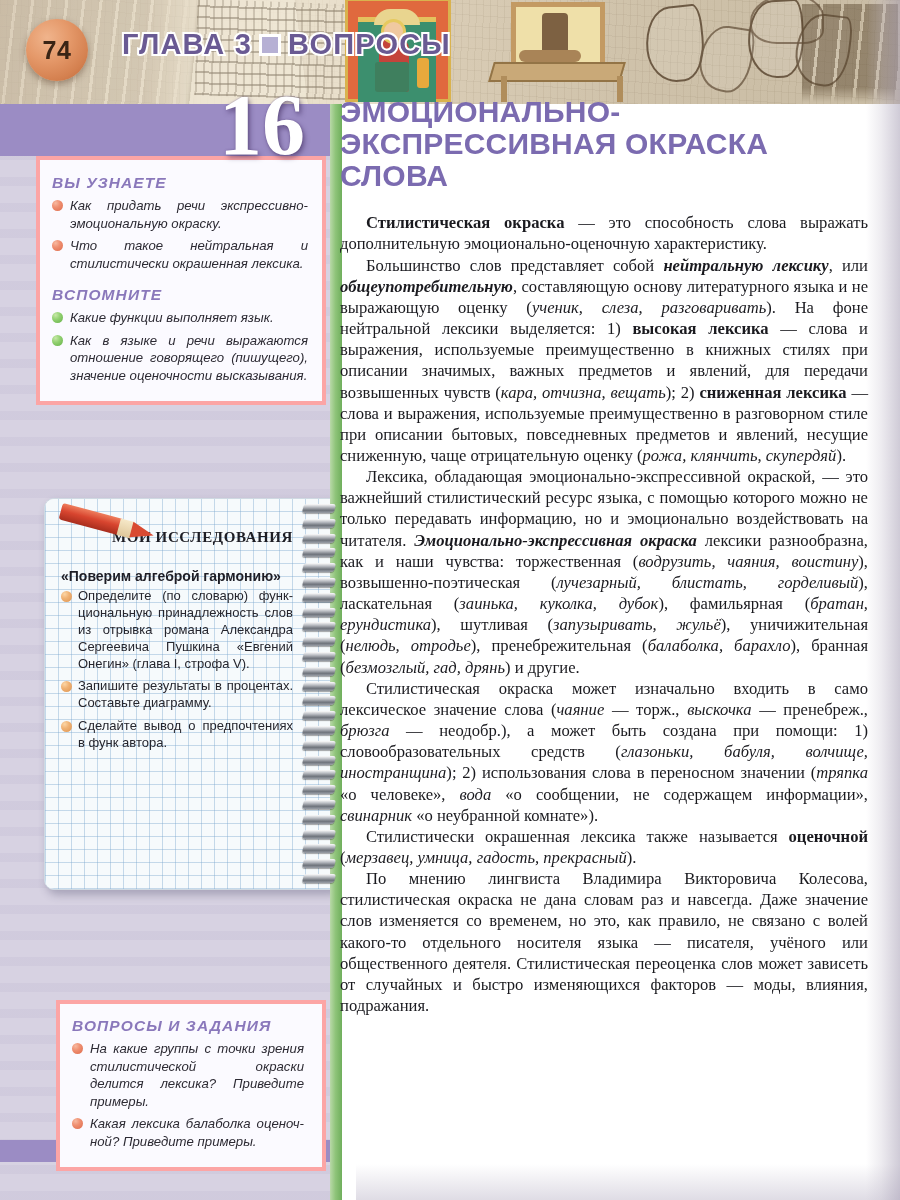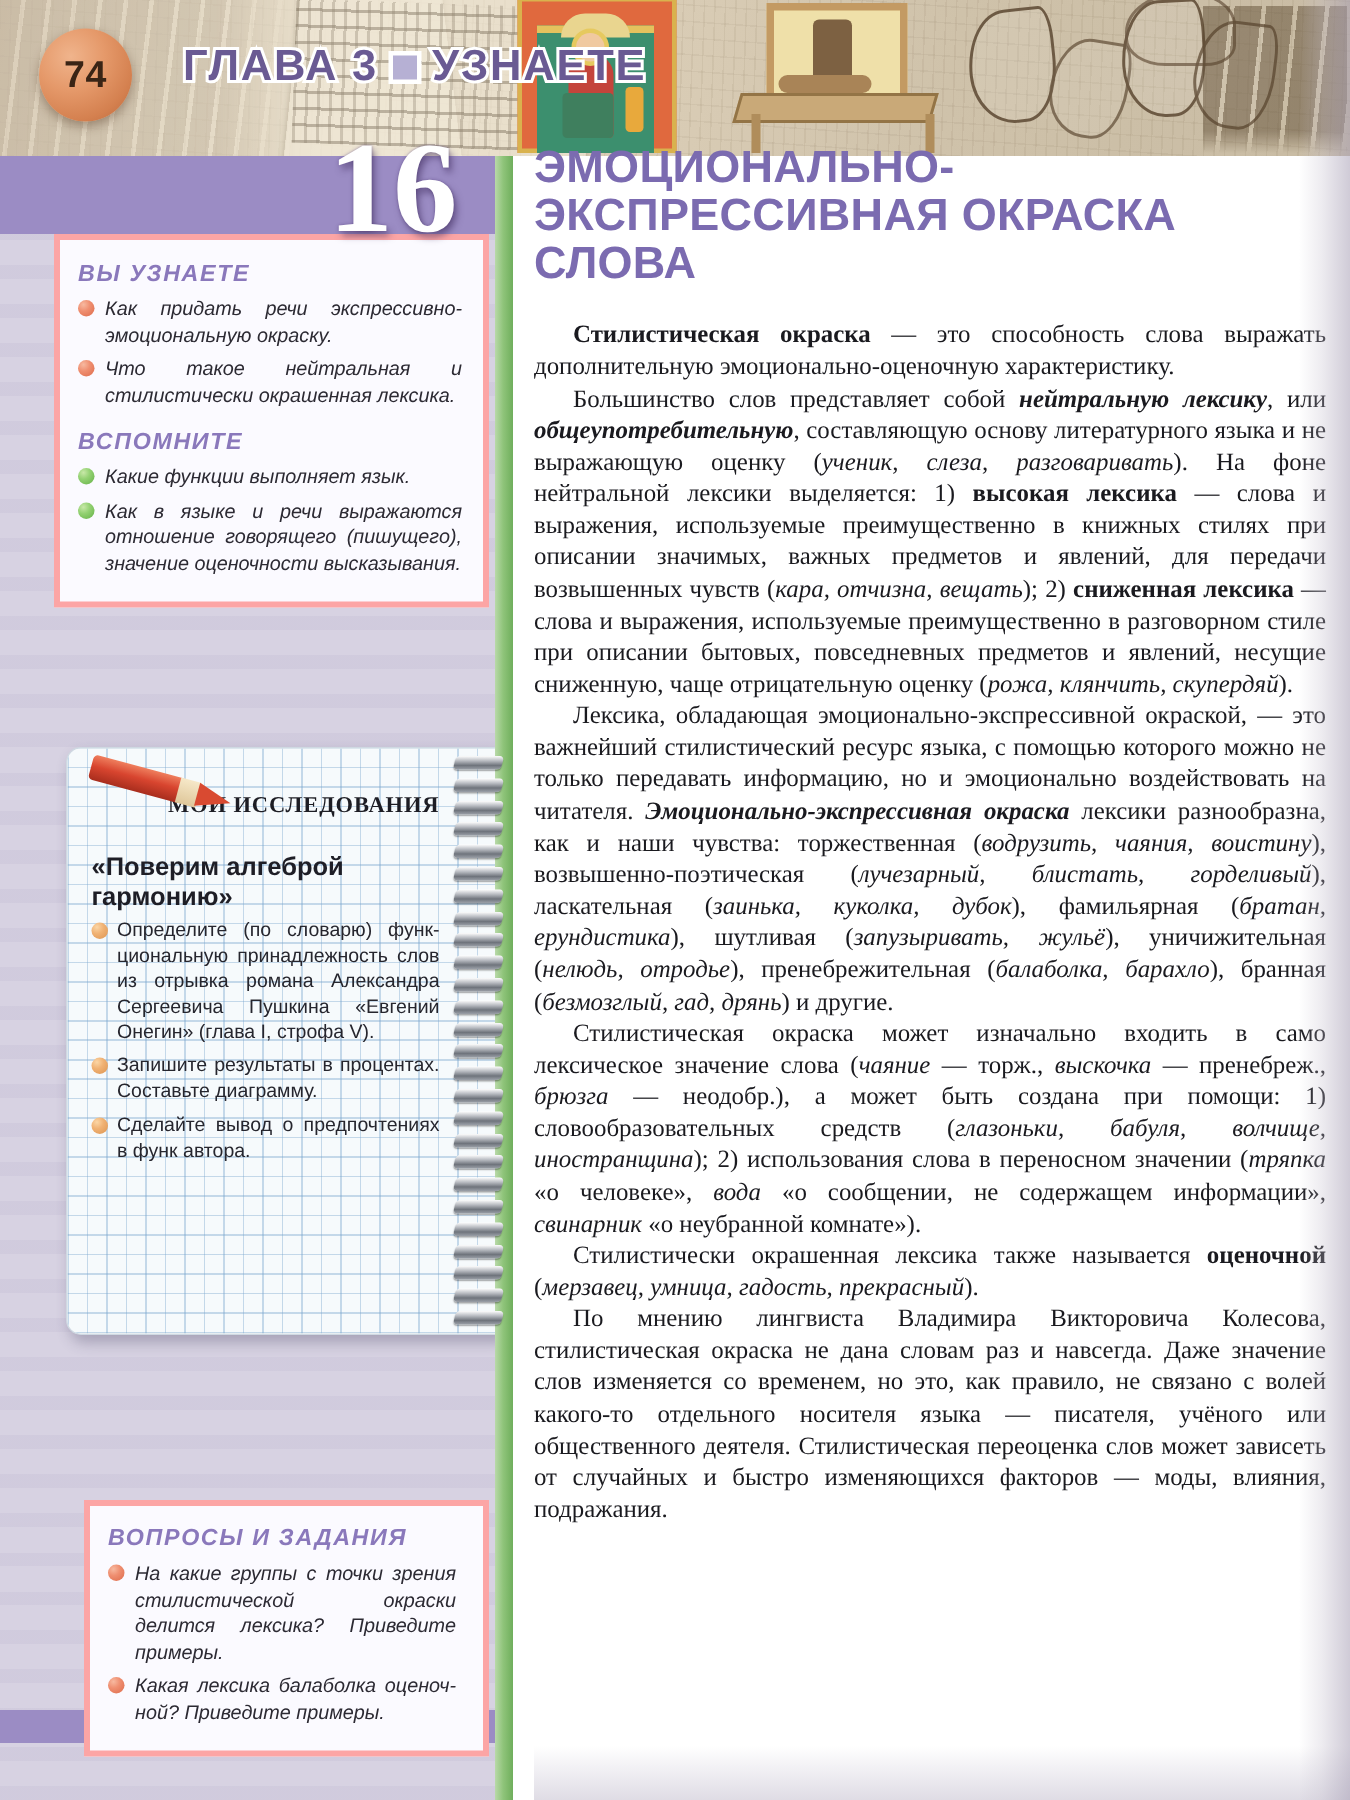--- a/index.html
+++ b/index.html
@@ -292,21 +292,21 @@
   }
   .pencil-tip {
     position: absolute; left: 73px; top: 4px;
     width: 0; height: 0;
     border-top: 8.5px solid transparent;
     border-bottom: 8.5px solid transparent;
     border-left: 23px solid #d94a31;
   }
   .nb-title {
     font-weight: bold;
-    font-size: 17px;
+    font-size: 14px;
     color: #1e1e26;
     margin: 0 0 4px 0;
   }
   .nb-para {
     font-size: 13px;
     line-height: 1.30;
     color: #26262e;
     text-align: justify;
     margin: 0 0 7px 0;
   }
@@ -343,21 +343,21 @@
     background: linear-gradient(90deg, #b9d9a9 0%, #8fc47a 45%, #6fae5c 100%);
   }
   .white-gap {
     position: absolute; left: 342px; top: 104px;
     width: 14px; height: 1096px;
     background: #ffffff;
   }
 
   
   .main-col {
-    position: absolute; left: 356px; top: 96px;
+    position: absolute; left: 340px; top: 96px;
     width: 528px;
   }
   .main-title {
     color: #7b6bb0;
     font-size: 30px;
     font-weight: bold;
     line-height: 1.07;
     letter-spacing: .2px;
     margin: 0 0 20px 0;
     text-transform: uppercase;
@@ -427,21 +427,21 @@
     </div>
 
     <div class="hand-writing"></div>
   </div>
 
   <div class="page-number">74</div>
 
   <div class="chapter-title">
     <span>ГЛАВА 3</span>
     <span class="sq"></span>
-    <span>УЗНАЕТЕ</span>
+    <span>ВОПРОСЫ</span>
   </div>
 
   <div class="left-bg">
     <div class="left-bg-ghost"></div>
   </div>
   <div class="purple-band-top"></div>
   <div class="purple-band-bottom"></div>
 
   <div class="lesson-number">16</div>
 

